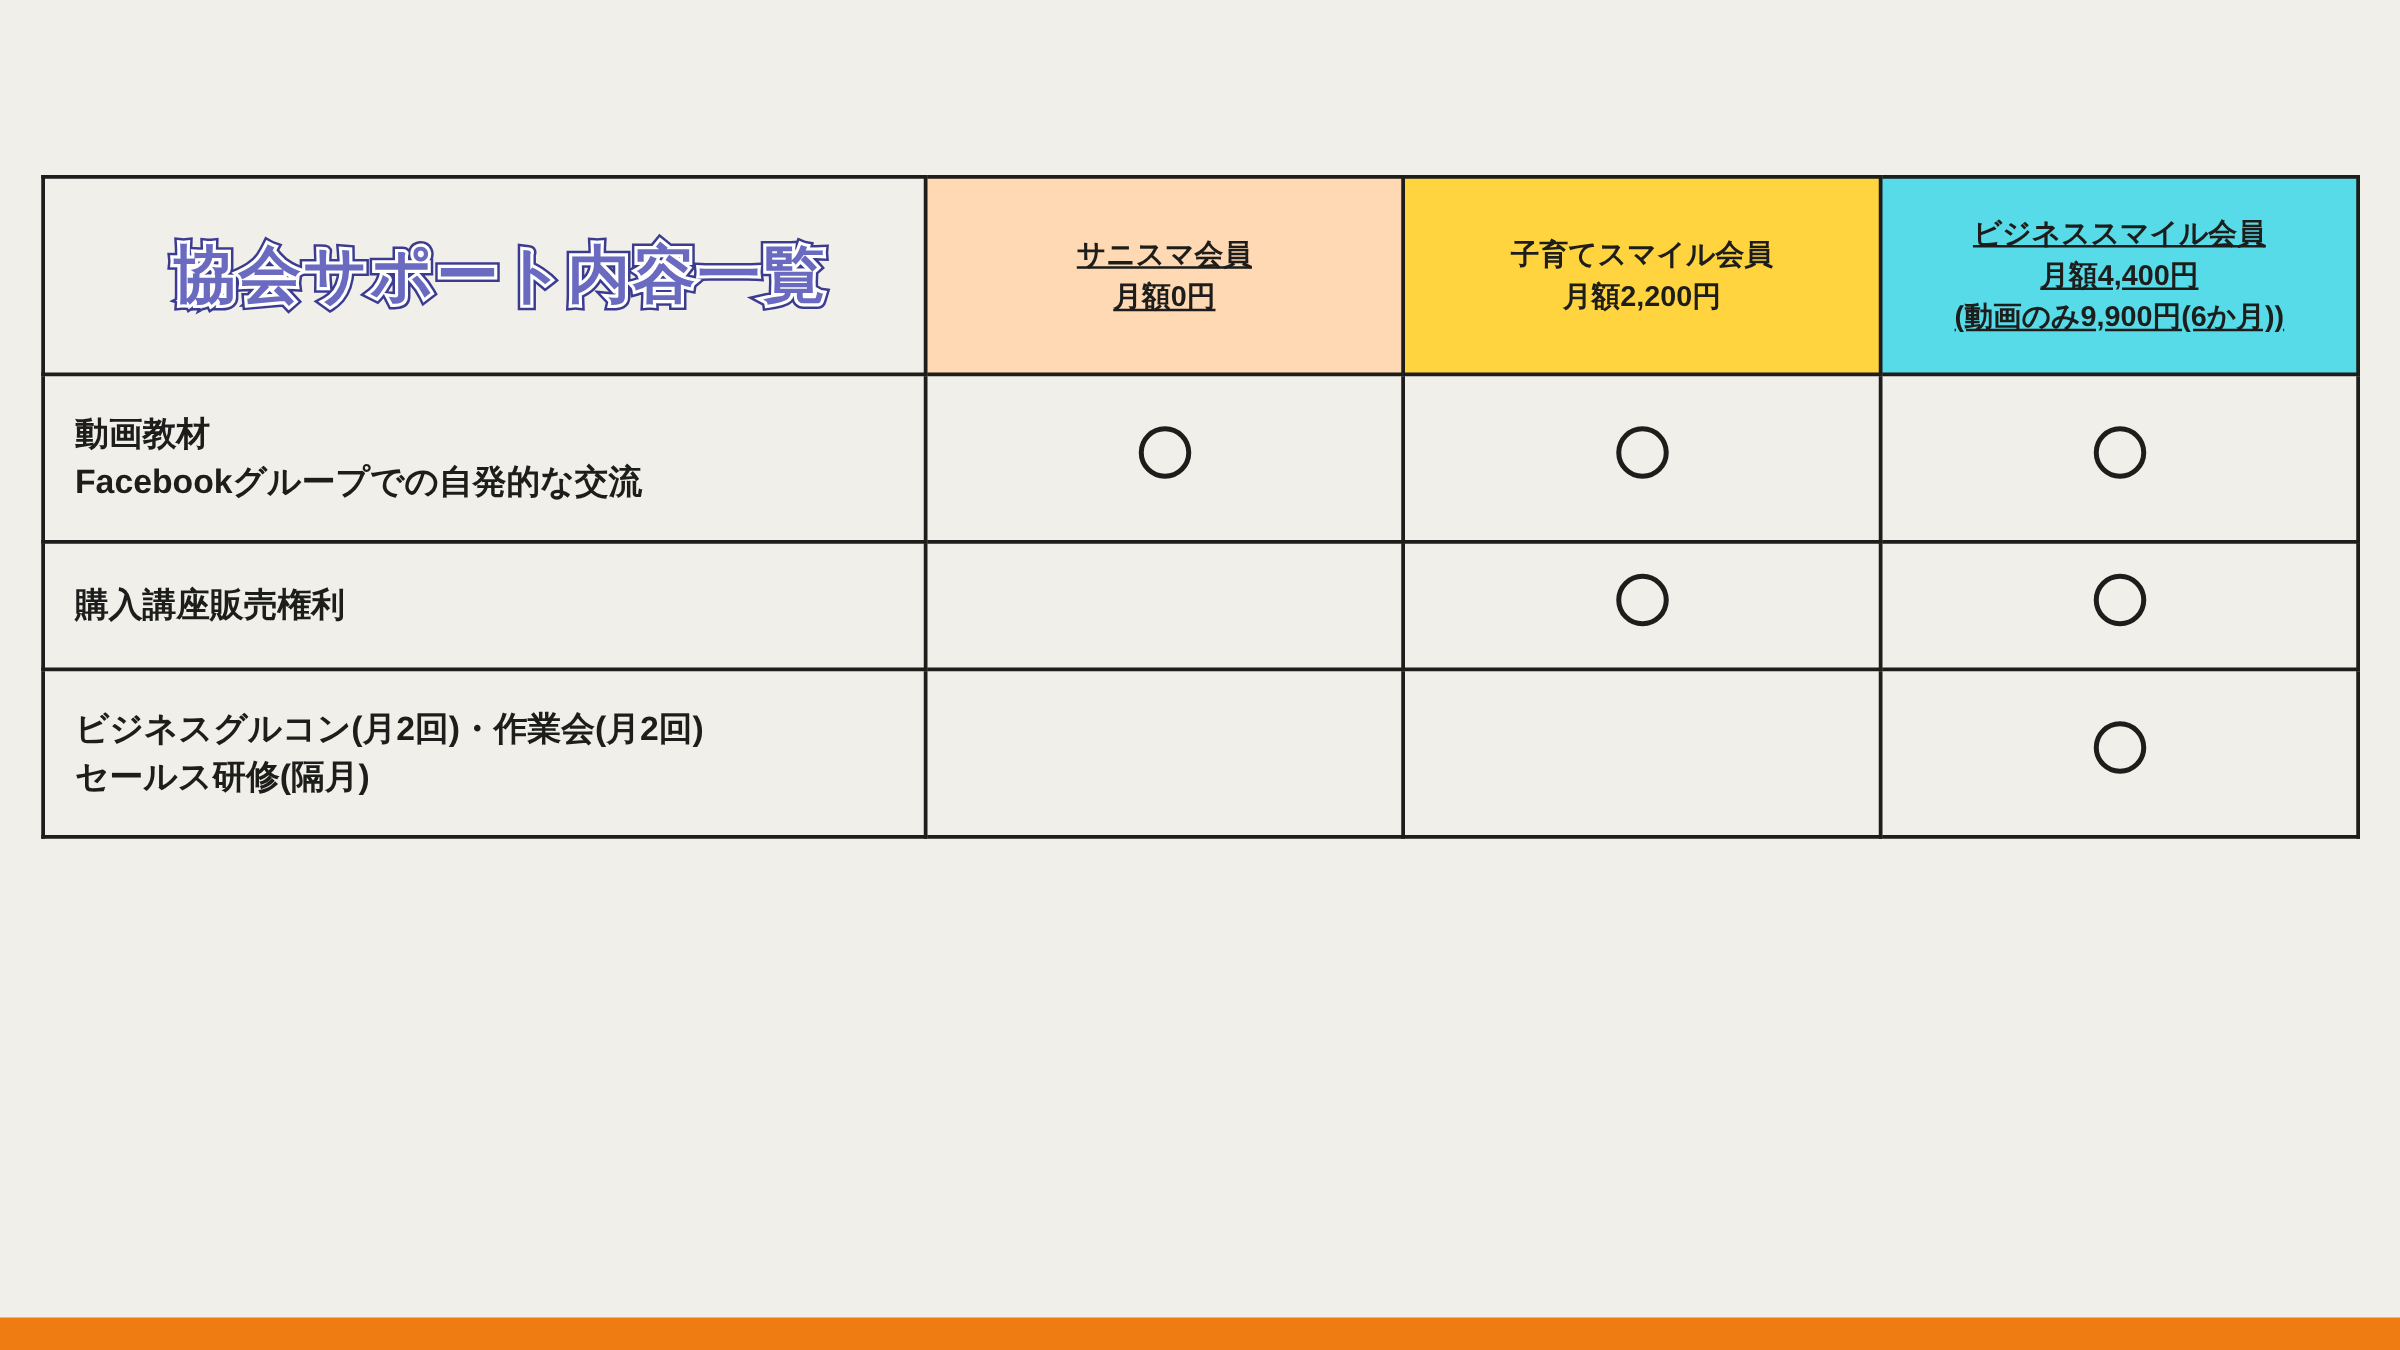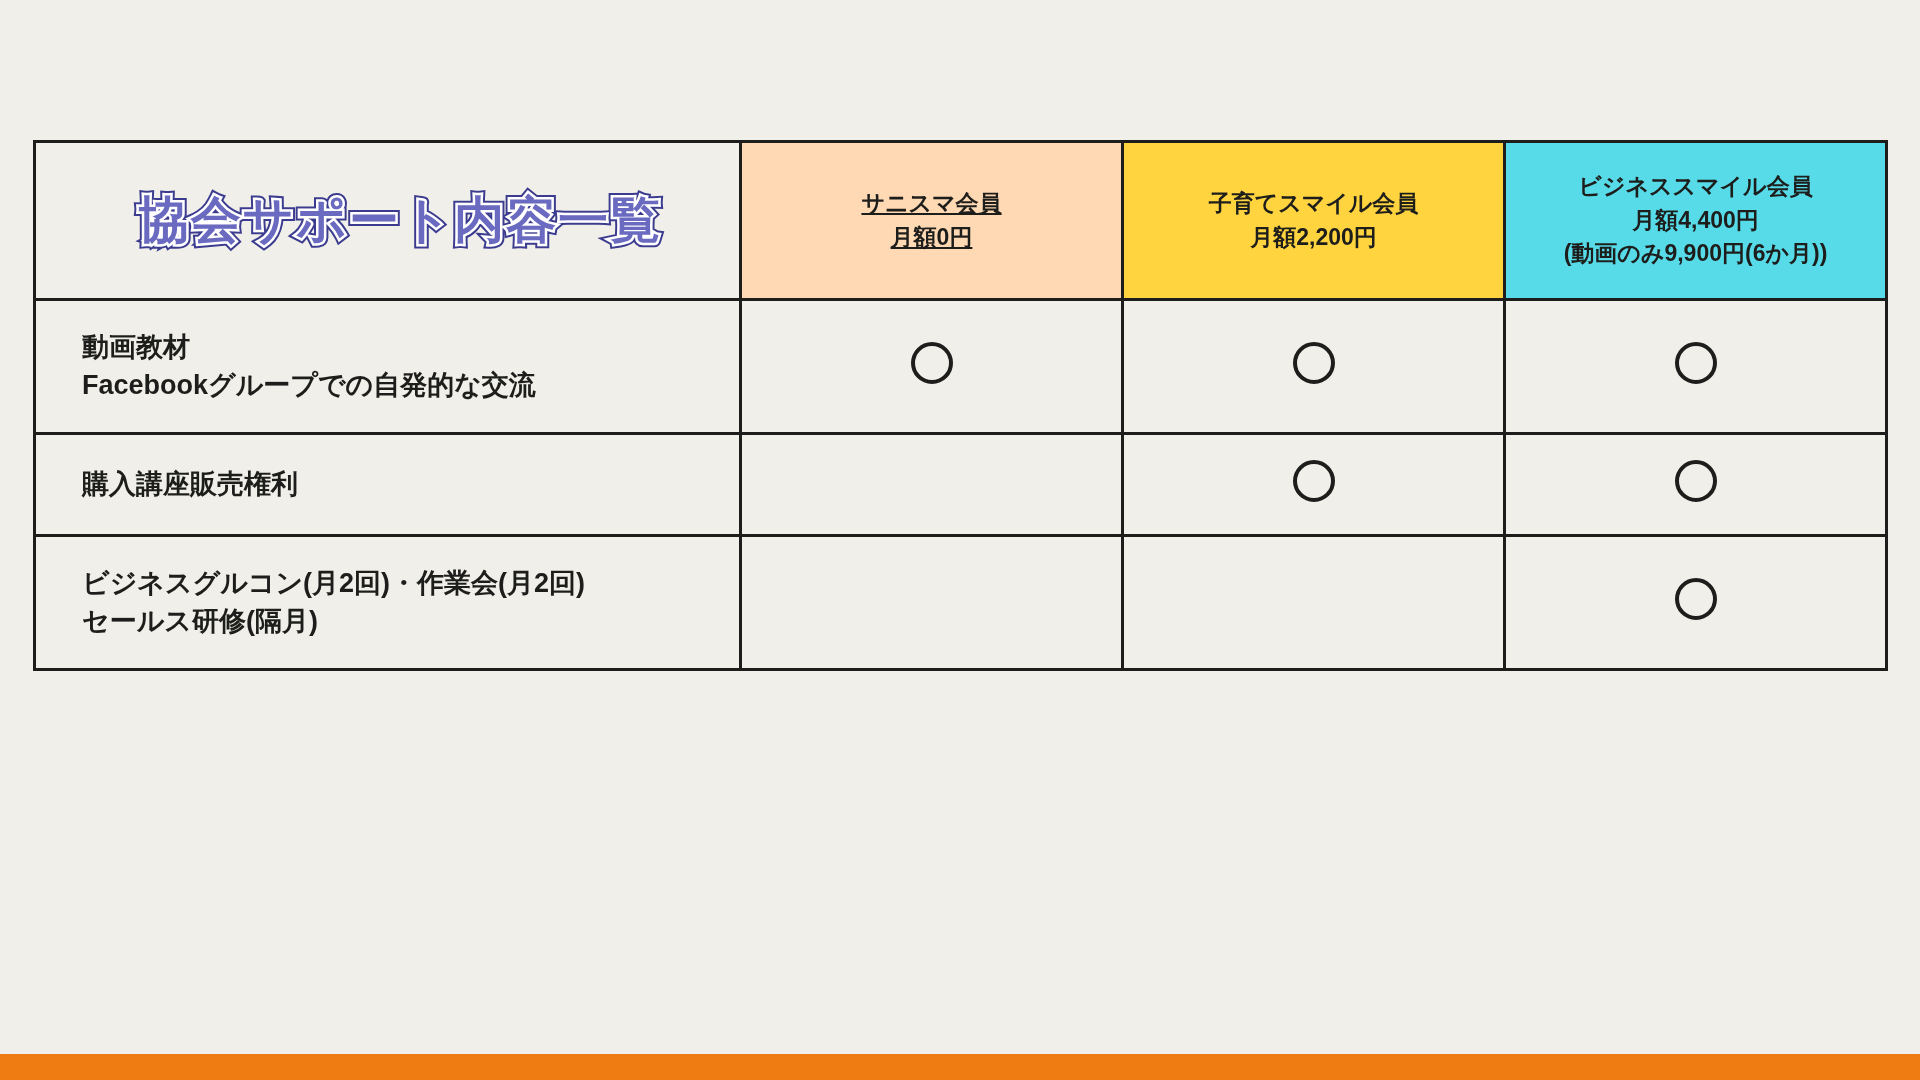--- a/index.html
+++ b/index.html
@@ -108,32 +108,32 @@
     line-height: 1.45;
     color: #1d1d1b;
     padding: 6px 8px !important;
   }
   .plan-head .plan-name { display: block; }
   .plan-head .plan-price { display: block; }
   .plan-head .plan-note { display: block; }
 
   .bg-peach  { background: #ffd9b3 !important; text-decoration: underline; }
   .bg-yellow { background: #ffd43f !important; }
-  .bg-cyan   { background: #57dbe8 !important; }
+  .bg-cyan   { background: #57dbe8 !important; text-decoration: underline; }
 
   
   .feature-cell {
     padding: 14px 0 14px 24px !important;
     font-size: 27px;
     font-weight: bold;
     color: #1d1d1b;
     line-height: 1.38;
     vertical-align: middle;
   }
-  .feature-cell .line { display: block; white-space: nowrap; margin-left: 22px; }
+  .feature-cell .line { display: block; white-space: nowrap; }
 
   .mark-cell {
     text-align: center;
     vertical-align: middle;
     font-size: 34px;
     color: #1d1d1b;
   }
   .mark {
     display: inline-block;
     width: 34px;

